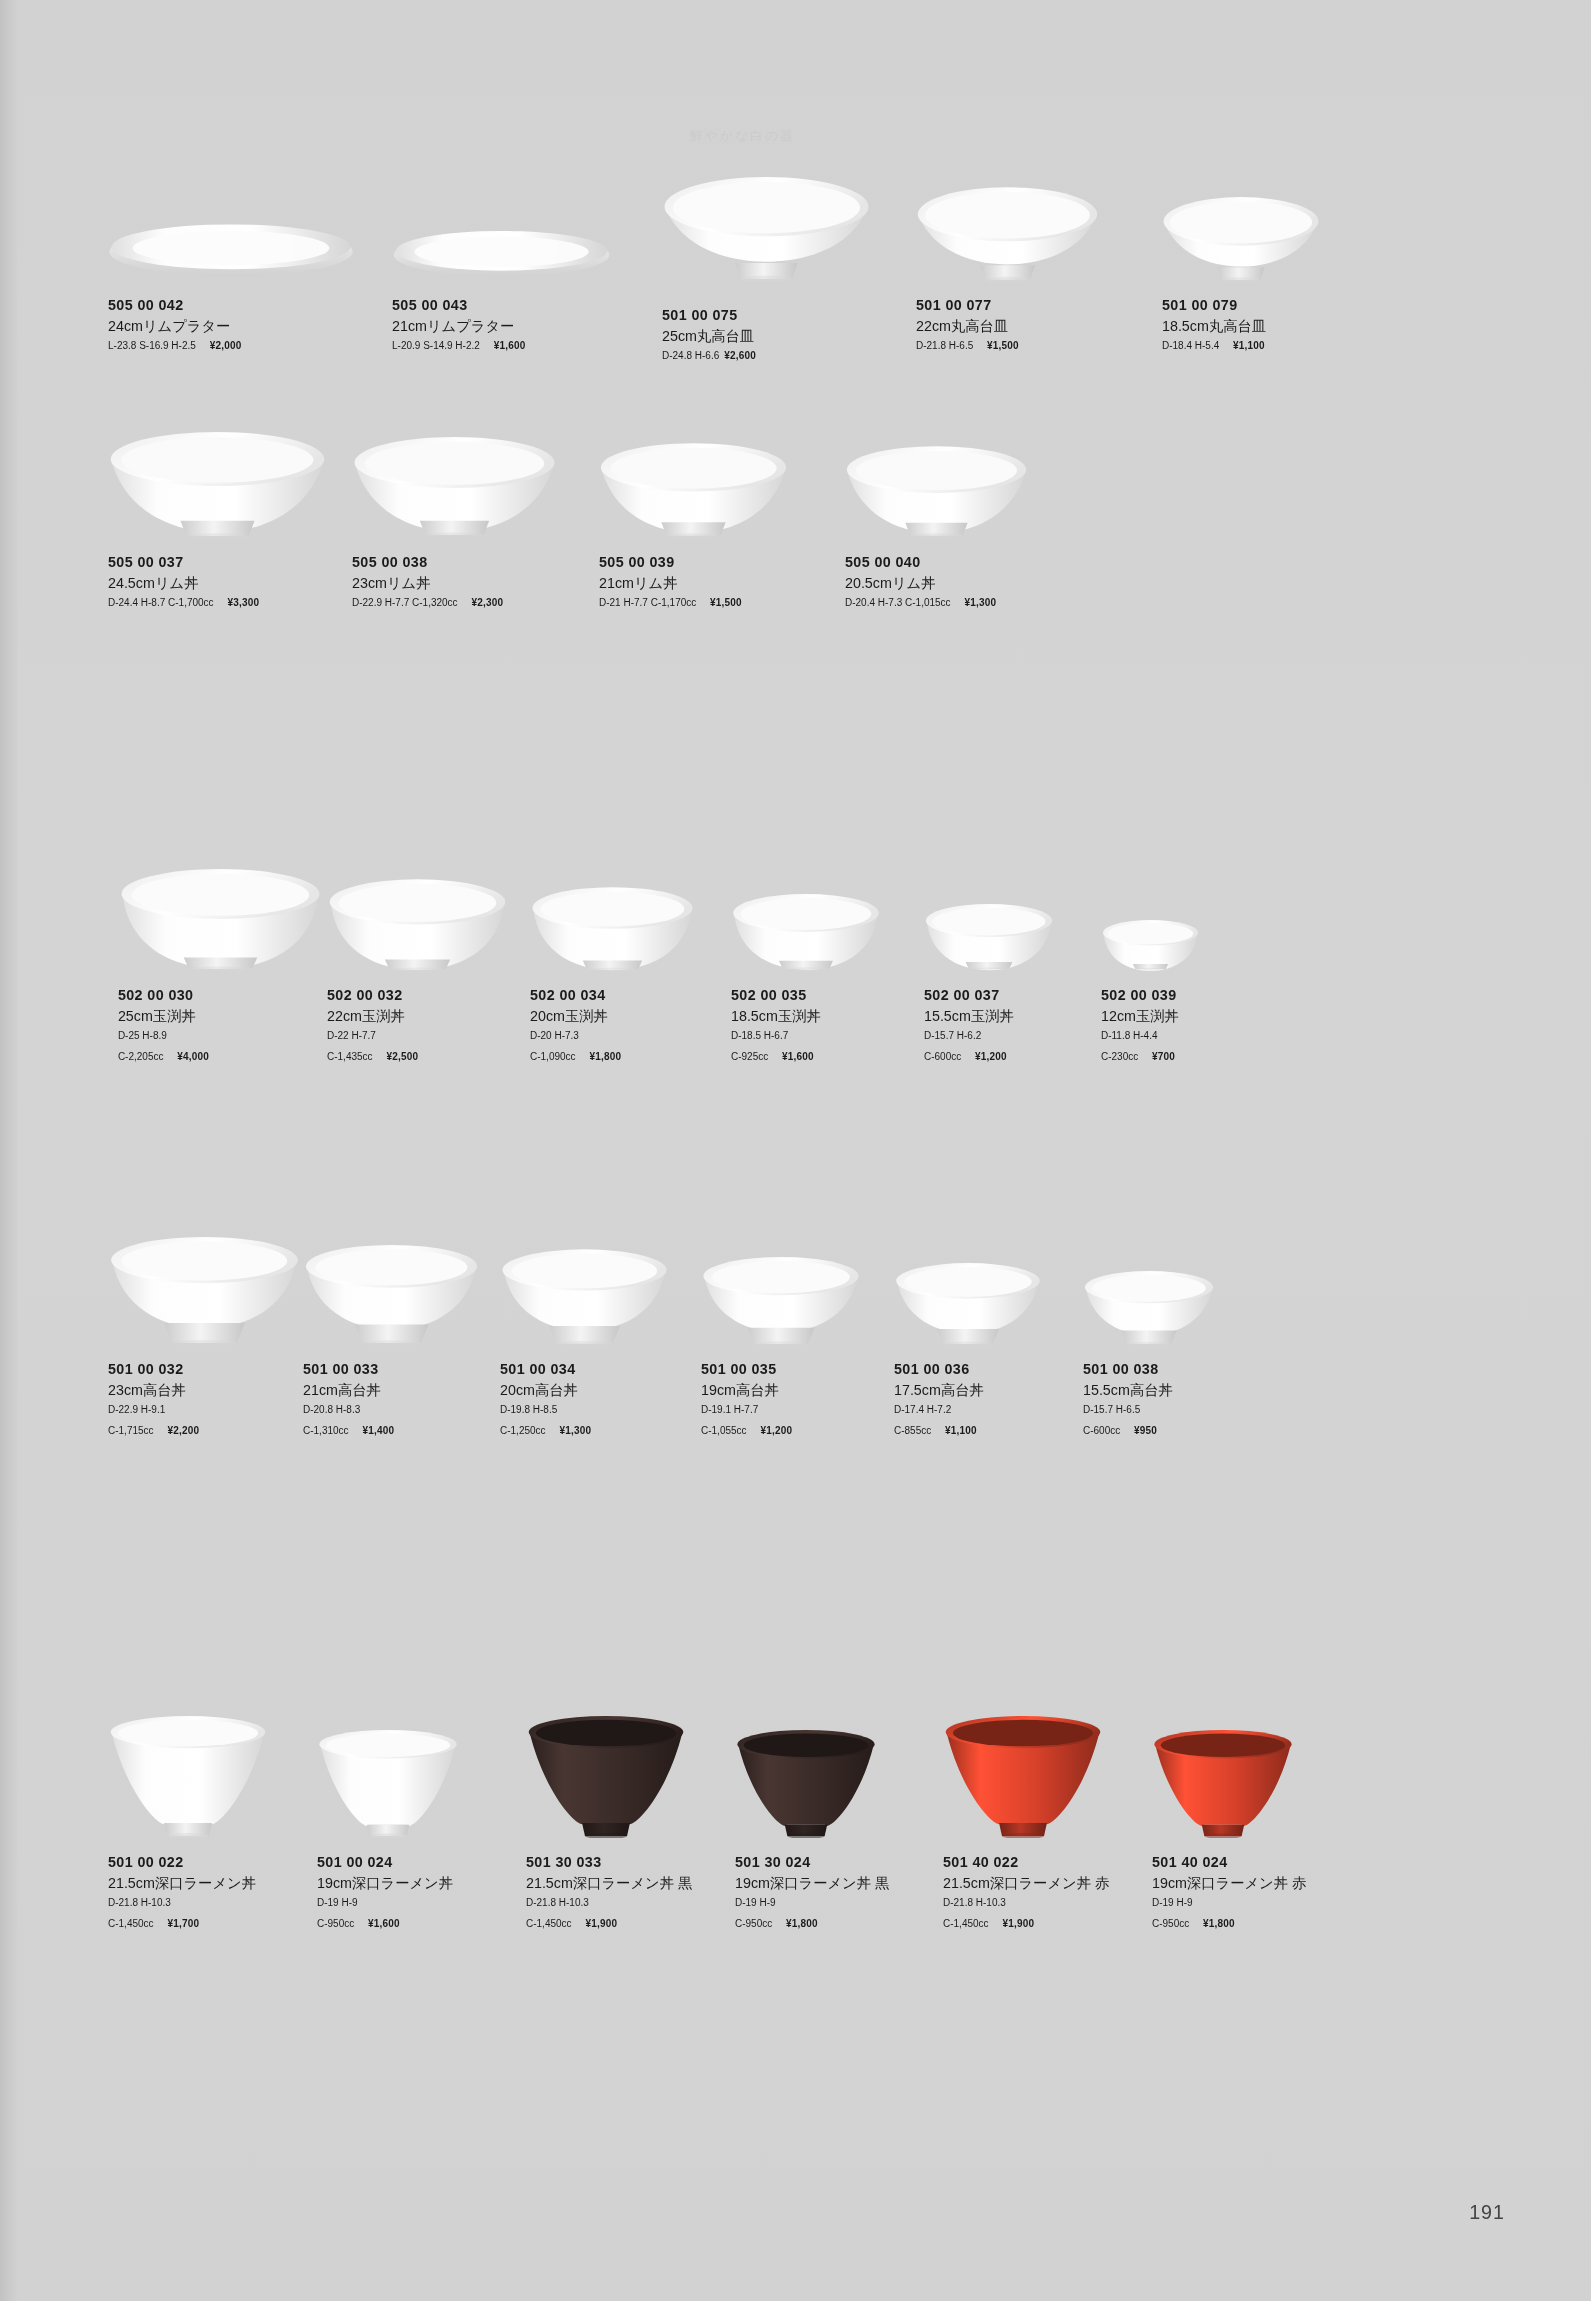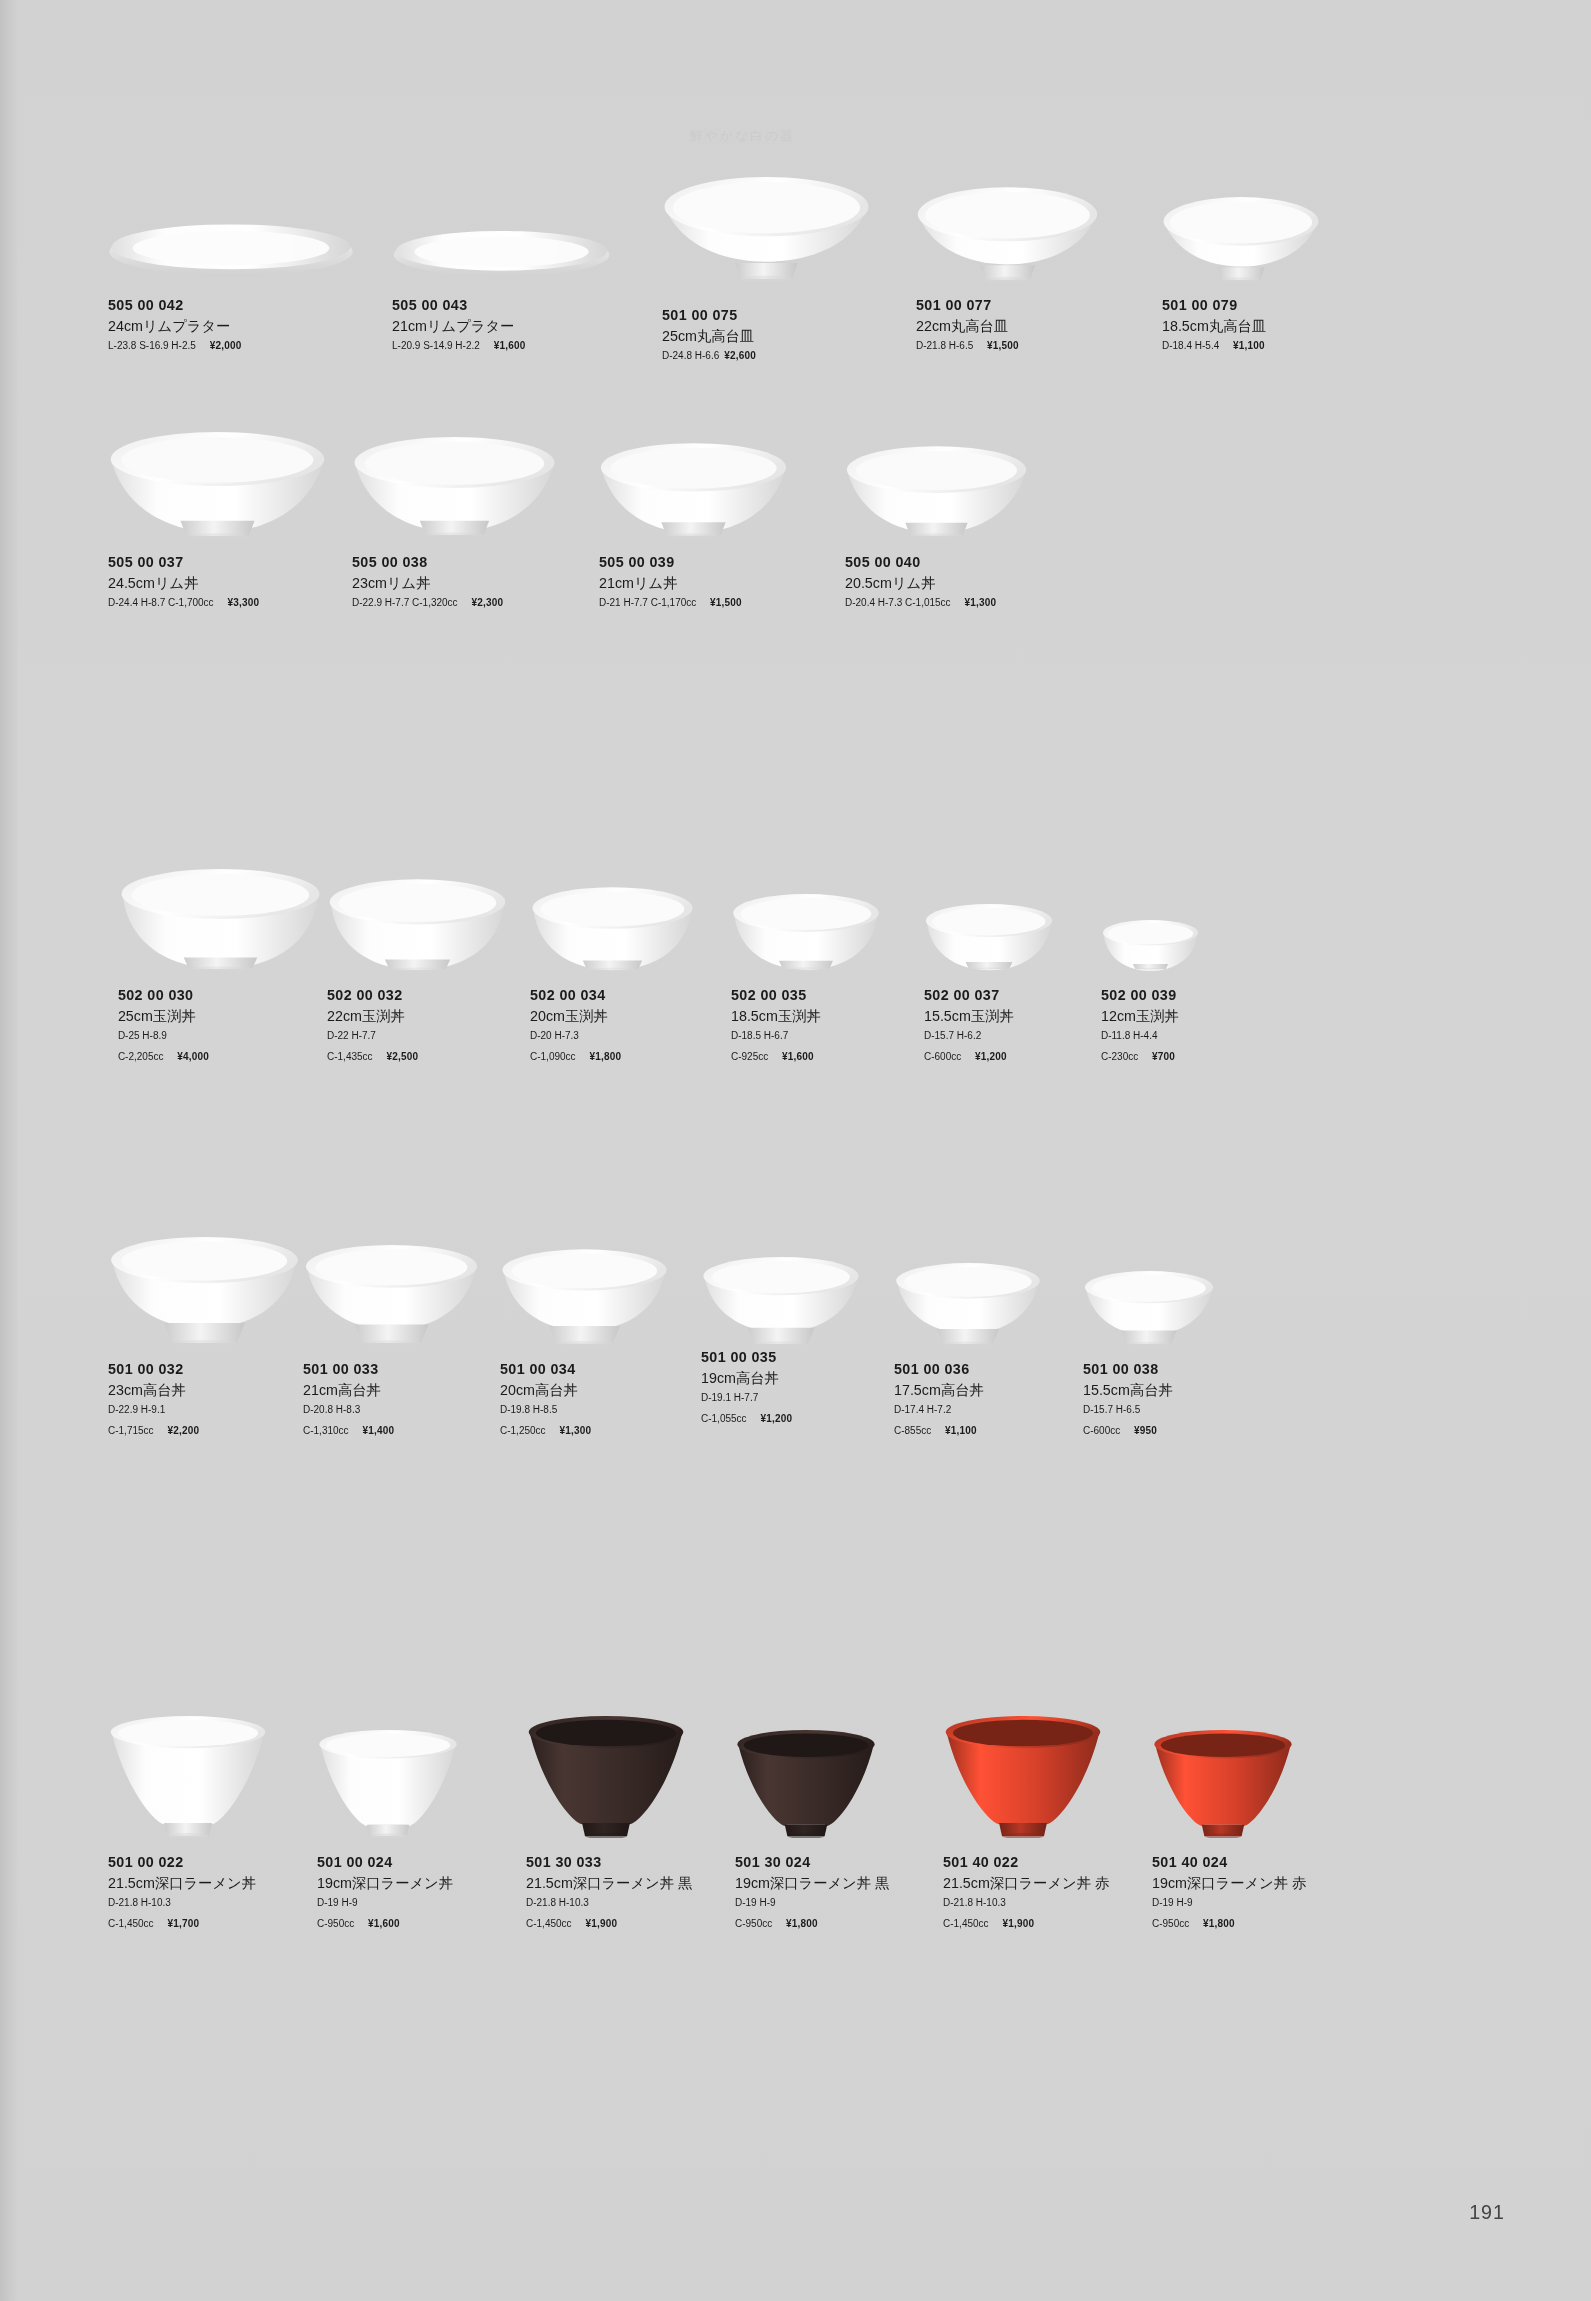--- a/index.html
+++ b/index.html
@@ -868,21 +868,21 @@
       <path d="M 3.24 21.32
                C 11.340000000000002 63.64, 48.6 78.36, 81 78.36
                C 113.39999999999999 78.36, 150.66 63.64, 158.76 21.32
                Z" fill="url(#g18a)"></path>
       <ellipse cx="81" cy="21.32" rx="78.57" ry="19.32" fill="url(#g18c)"></ellipse>
       <ellipse cx="81" cy="22.32" rx="69.66" ry="16.2288" fill="#fbfbfb"></ellipse>
       <path d="M 46.980000000000004 73.6 L 53.784000000000006 90 L 108.216 90 L 115.02 73.6 Z" fill="url(#g18d)"></path>
       <ellipse cx="81" cy="90" rx="27.215999999999998" ry="2.5760000000000005" fill="#d8d8d8" opacity="0.4"></ellipse>
 
   </svg></div>
-          <div class="caption" style="top: 101px;">
+          <div class="caption" style="top: 113px;">
             <div class="code">501 00 035</div>
             <div class="name">19cm高台丼</div>
             <div class="spec">D-19.1 H-7.7</div>
             <div class="spec"><span>C-1,055cc</span><span class="price" style="margin-left: 13.8px;">¥1,200</span></div>
           </div>
         </div>
         <div class="item" style="left: 786px; width: 227px;">
           <div class="img" style="left: 0px; bottom: -28.6px; top: 14.8px; width: 148px; height: 85px;"><svg width="148" height="85" viewBox="0 0 150 86" xmlns="http://www.w3.org/2000/svg">
     <defs>
       <linearGradient id="g19a" x1="0" y1="0" x2="1" y2="0">

